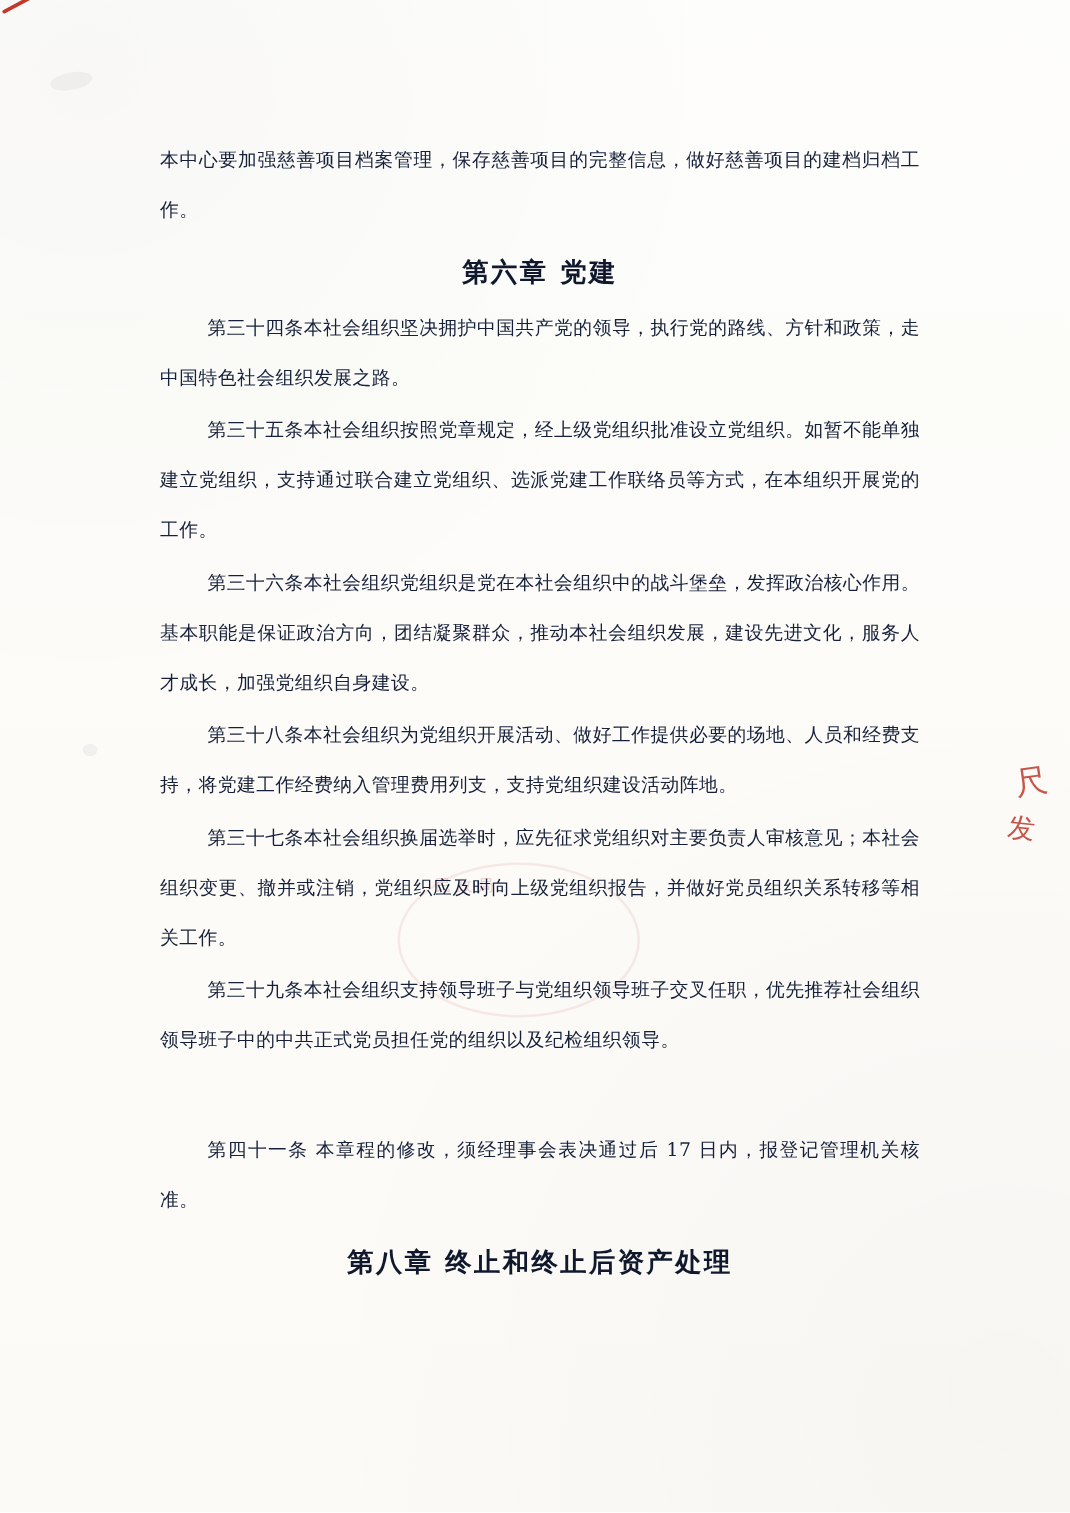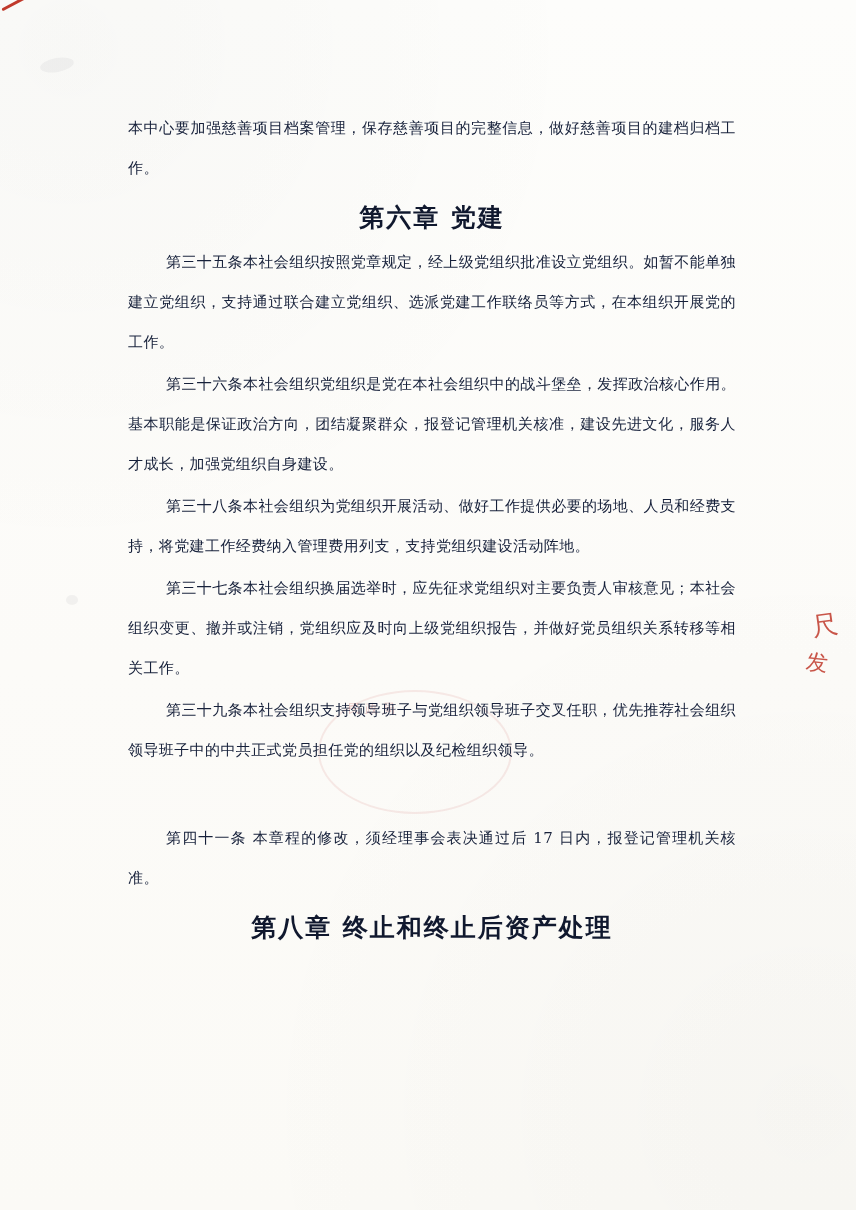--- a/index.html
+++ b/index.html
@@ -42,21 +42,21 @@
     text-align: justify;
     text-justify: inter-ideograph;
     letter-spacing: 0.4px;
     color: #16203a;
   }
   p.indent {
     text-indent: 38px;
   }
   h2.heading {
     margin: 10px 0 4px 0;
-    font-size: 25px;
+    font-size: 21px;
     line-height: 40px;
     text-align: center;
     font-weight: bold;
     letter-spacing: 2px;
     color: #10182e;
   }
   .gap-big { height: 46px; }
 
   
   .seal-ghost {
@@ -145,22 +145,23 @@
   <div class="margin-mark mark-1">尺</div>
   <div class="margin-mark mark-2">发</div>
   <div class="mark-3"></div>
 
   <div class="content">
 
     <p class="para">本中心要加强慈善项目档案管理，保存慈善项目的完整信息，做好慈善项目的建档归档工作。</p>
 
     <h2 class="heading">第六章  党建</h2>
 
+    <p class="para indent">第三十四条本社会组织坚决拥护中国共产党的领导，执行党的路线、方针和政策，走中国特色社会组织发展之路。</p>
     <p class="para indent">第三十五条本社会组织按照党章规定，经上级党组织批准设立党组织。如暂不能单独建立党组织，支持通过联合建立党组织、选派党建工作联络员等方式，在本组织开展党的工作。</p>
-    <p class="para indent">第三十六条本社会组织党组织是党在本社会组织中的战斗堡垒，发挥政治核心作用。基本职能是保证政治方向，团结凝聚群众，报登记管理机关核准，建设先进文化，服务人才成长，加强党组织自身建设。</p>
+    <p class="para indent">第三十六条本社会组织党组织是党在本社会组织中的战斗堡垒，发挥政治核心作用。基本职能是保证政治方向，团结凝聚群众，推动本社会组织发展，建设先进文化，服务人才成长，加强党组织自身建设。</p>
     <p class="para indent">第三十八条本社会组织为党组织开展活动、做好工作提供必要的场地、人员和经费支持，将党建工作经费纳入管理费用列支，支持党组织建设活动阵地。</p>
     <p class="para indent">第三十七条本社会组织换届选举时，应先征求党组织对主要负责人审核意见；本社会组织变更、撤并或注销，党组织应及时向上级党组织报告，并做好党员组织关系转移等相关工作。</p>
     <p class="para indent">第三十九条本社会组织支持领导班子与党组织领导班子交叉任职，优先推荐社会组织领导班子中的中共正式党员担任党的组织以及纪检组织领导。</p>
 
     <div class="gap-big"></div>
 
 
     <p class="para indent">第四十一条  本章程的修改，须经理事会表决通过后 17 日内，报登记管理机关核准。</p>
 
     <h2 class="heading">第八章  终止和终止后资产处理</h2>

